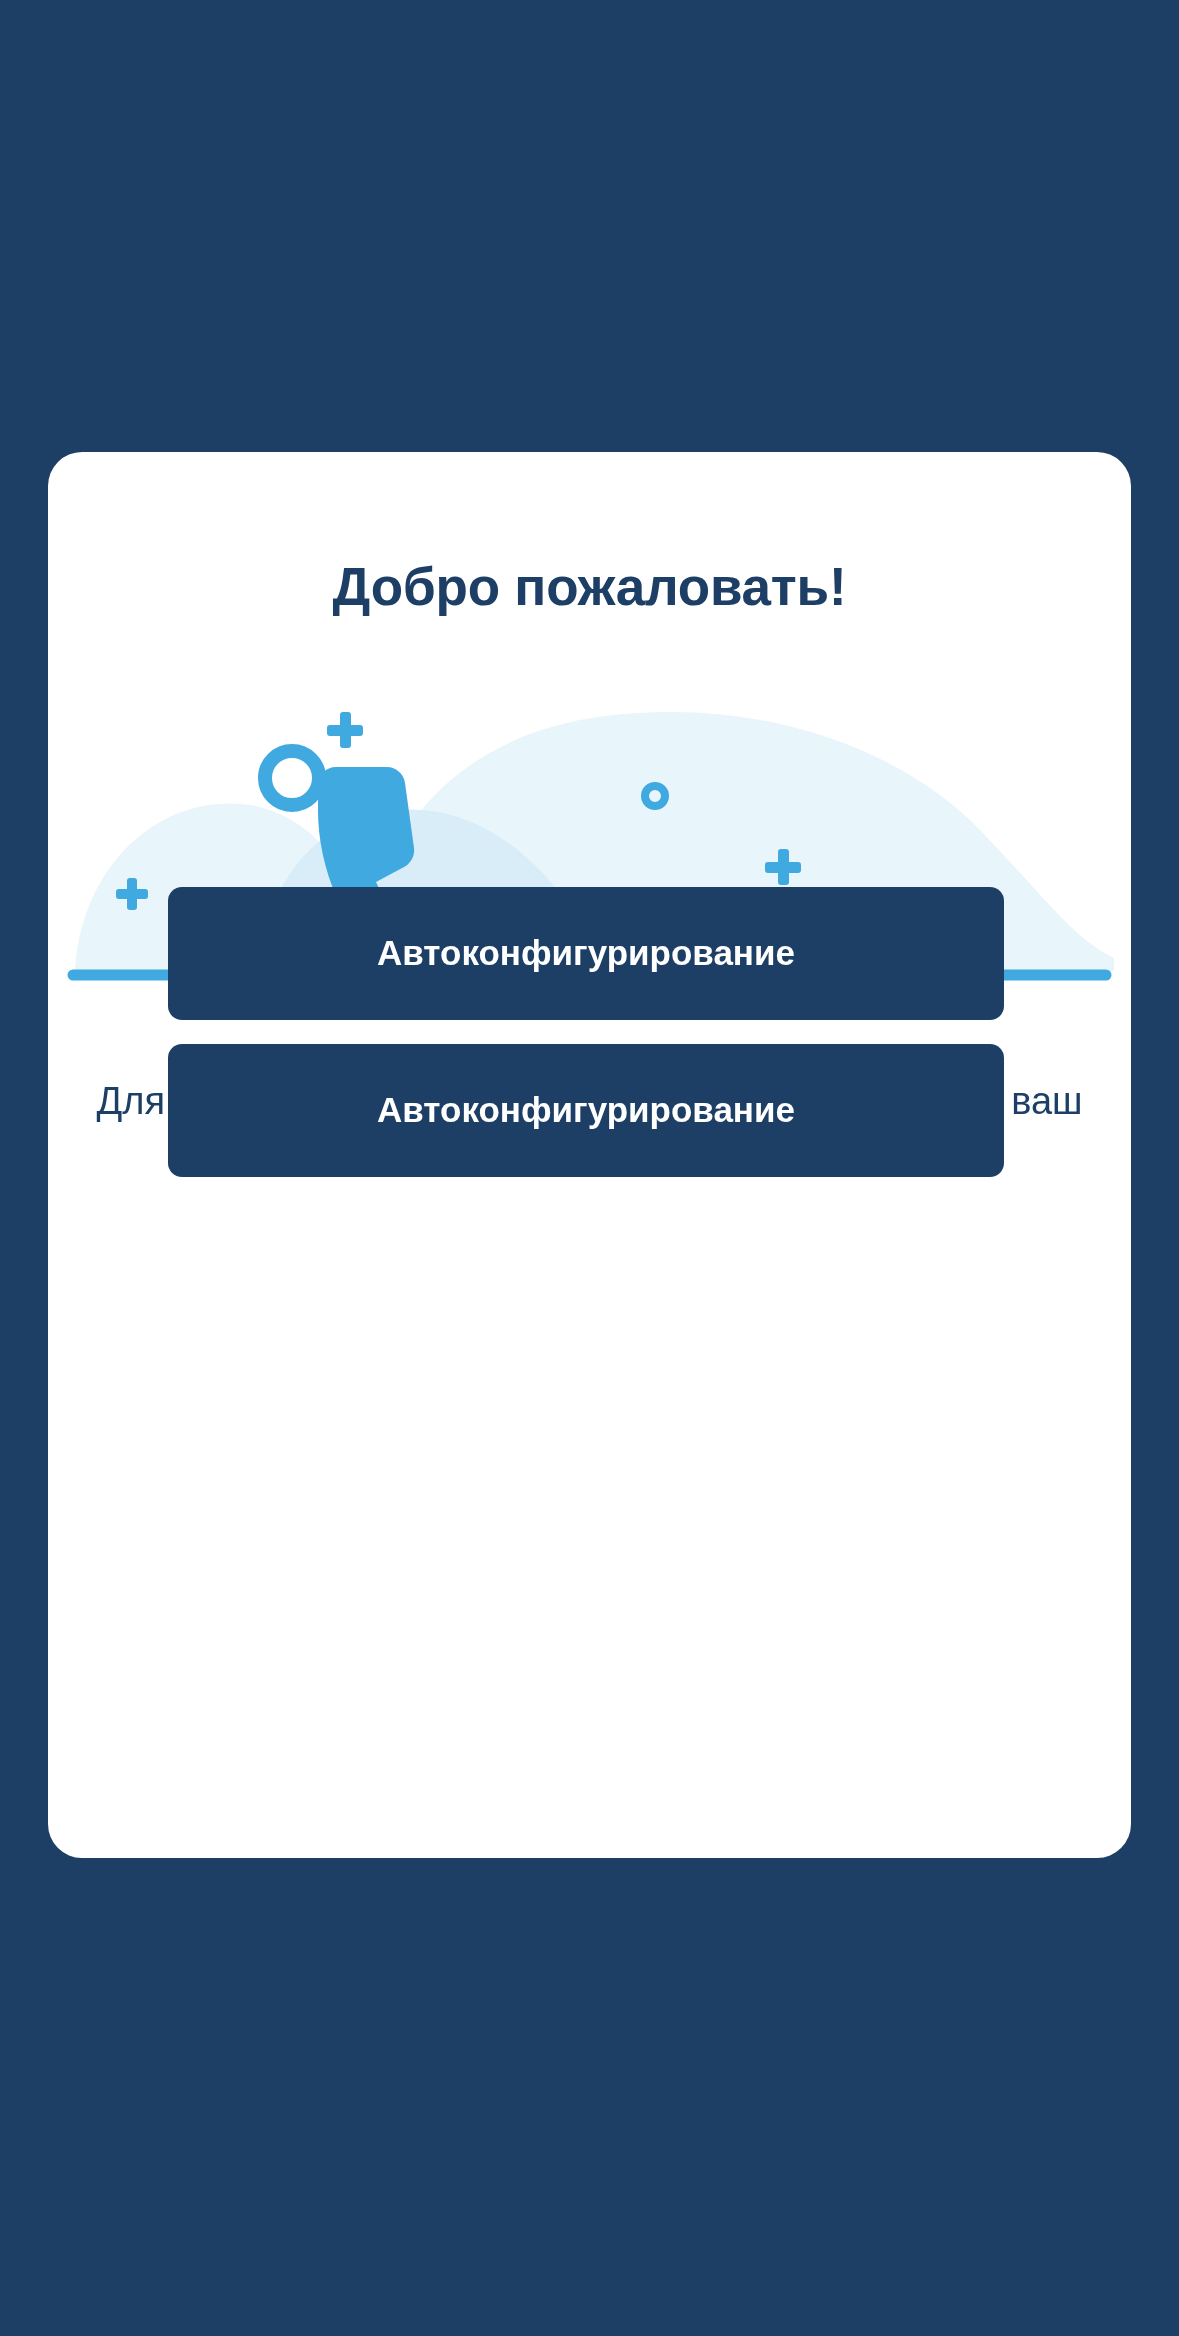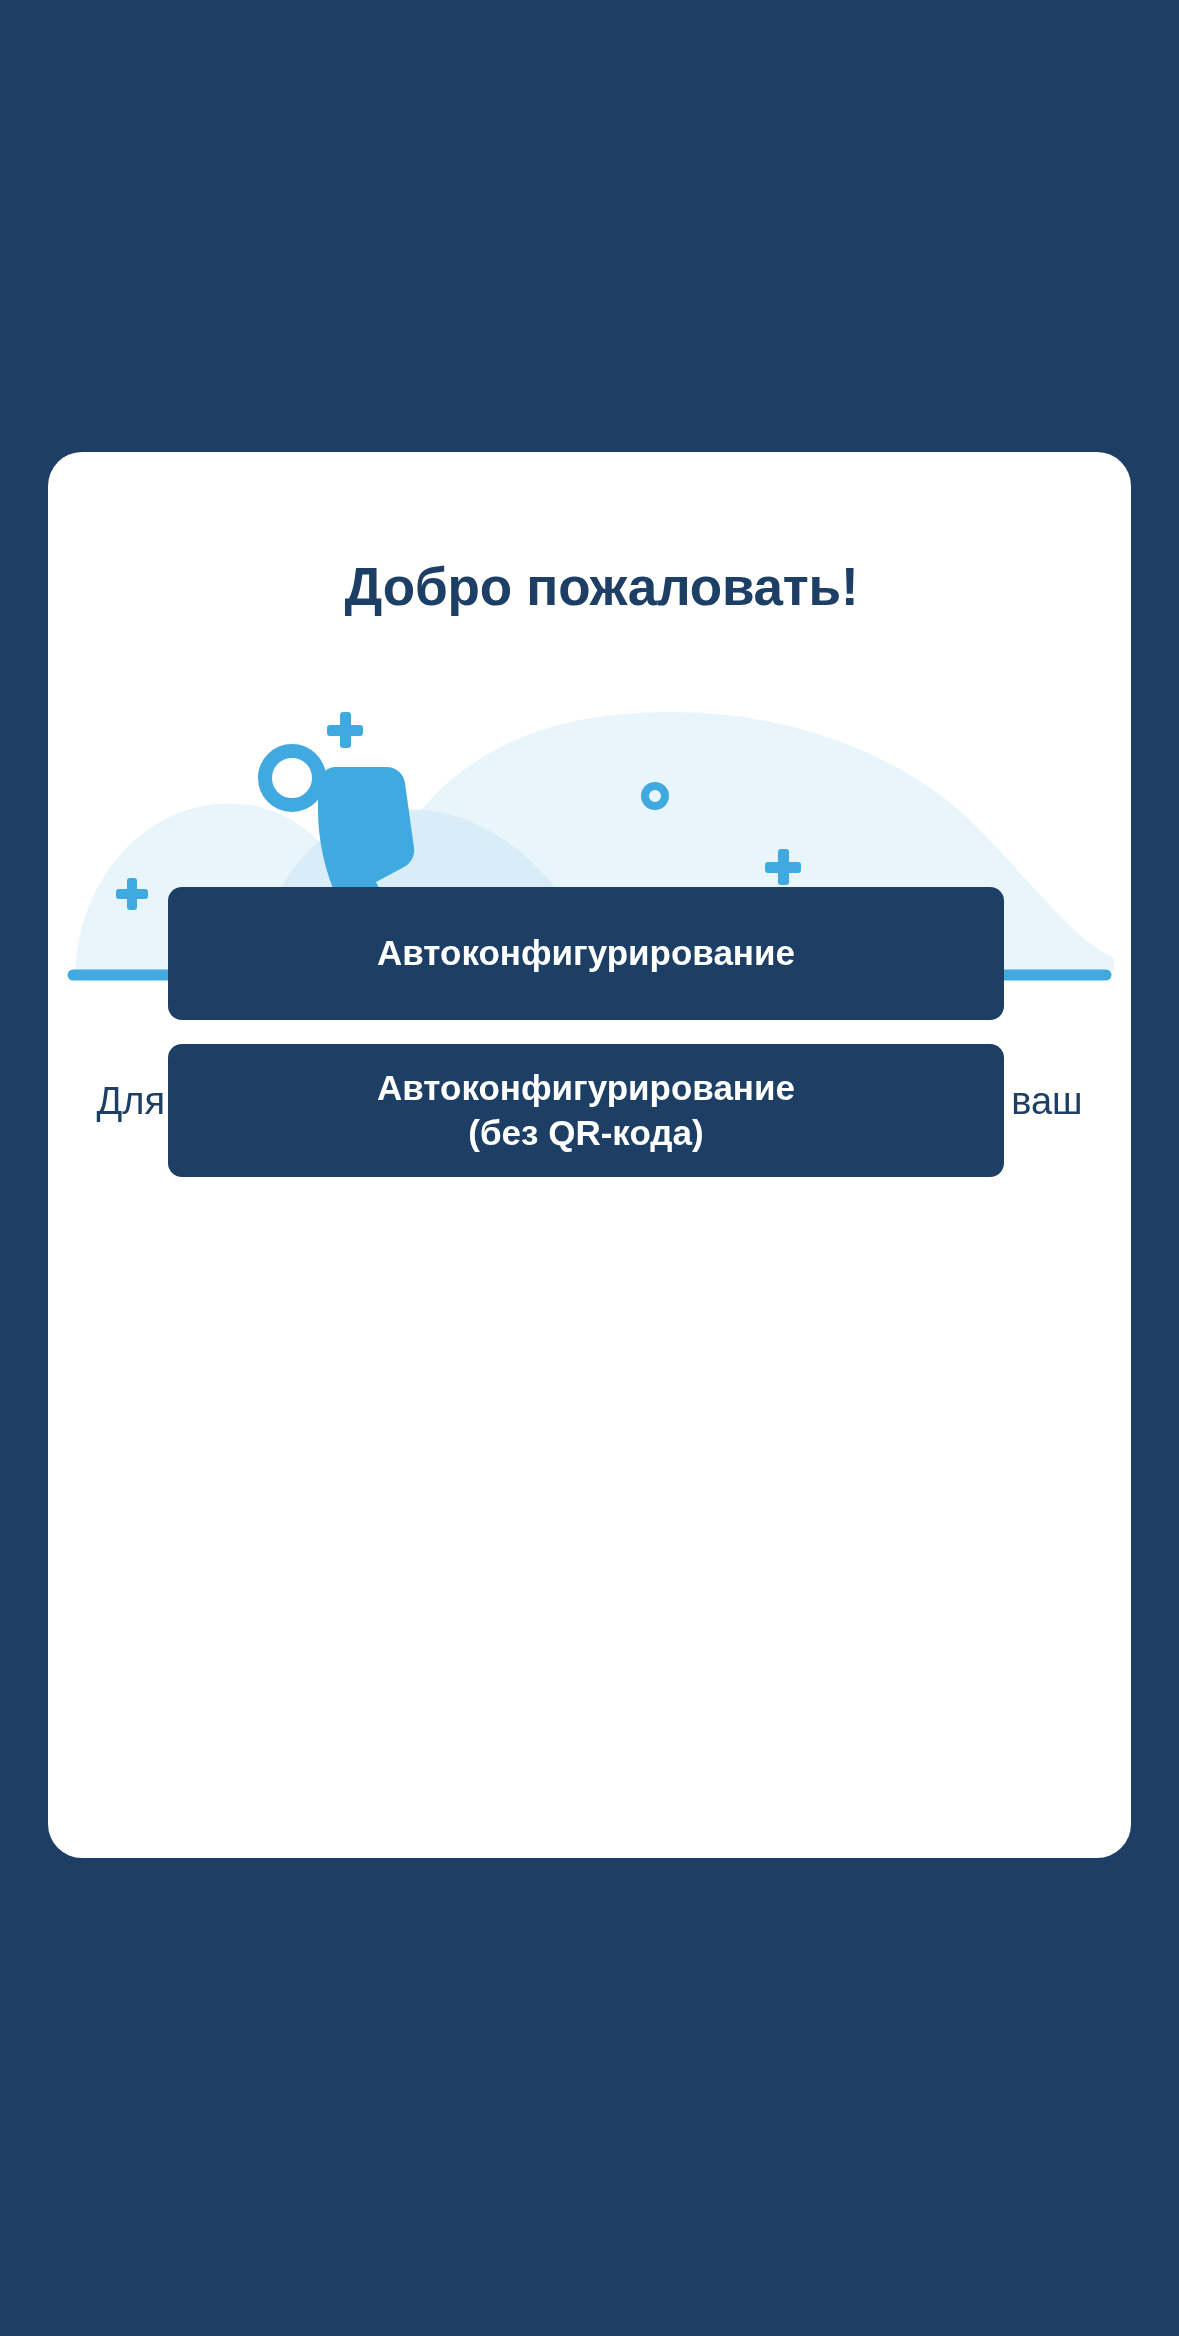--- a/index.html
+++ b/index.html
@@ -27,21 +27,21 @@
     height: 1406px;
     background: #ffffff;
     border-radius: 34px;
     overflow: hidden;
   }
 
   
   .card-title {
     position: absolute;
     top: 104px;
-    left: 12px;
+    left: 0;
     width: 100%;
     text-align: center;
     font-size: 53px;
     font-weight: bold;
     color: #1d3f66;
     letter-spacing: -0.2px;
   }
 
   
   .illustration {
@@ -183,16 +183,15 @@
     <span>Для работы с приложением необходимо</span>
     <span>настроить ваш аккаунт</span>
   </p>
 
   <button class="btn" id="autoconfig-qr-button">
     <span class="btn-line">Автоконфигурирование</span>
   </button>
 
   <button class="btn" id="autoconfig-noqr-button">
     <span class="btn-line">Автоконфигурирование</span>
-    <span class="btn-line">(без QR-кода)</span>
   </button>
 
 </div>
 
 </body></html>

